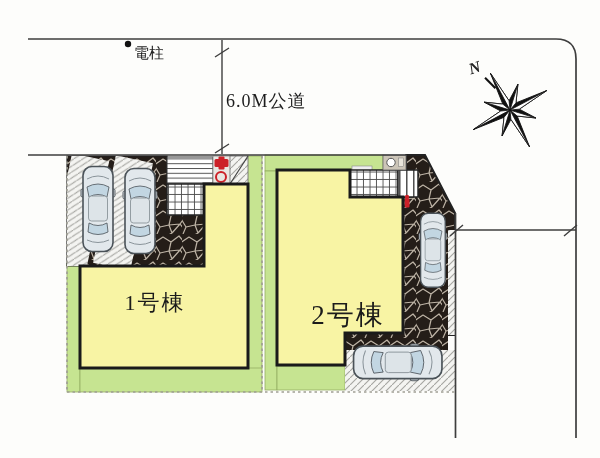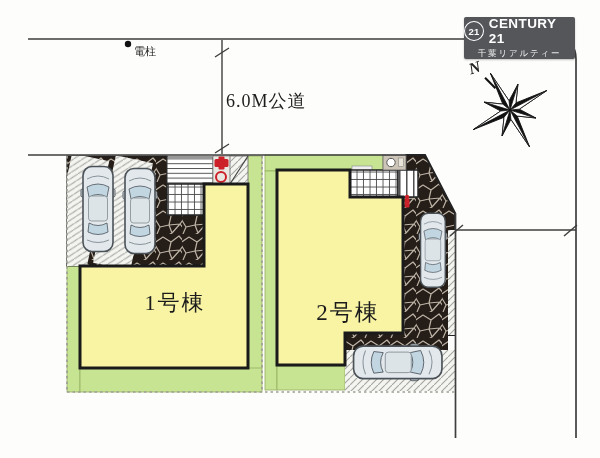--- a/index.html
+++ b/index.html
@@ -5,27 +5,27 @@
   html,body{margin:0;padding:0;background:#ffffff;}
   #canvas{
     position:relative;width:600px;height:458px;overflow:hidden;
     background:#fdfdfb;
     font-family:"Liberation Serif","DejaVu Serif",serif;
   }
   .abs{position:absolute;}
   svg{display:block;}
   
   .jp-label{color:#1c1c1c;white-space:nowrap;}
-  #pole-label{left:134px;top:44px;font-size:11px;}
+  #pole-label{left:134px;top:44px;font-size:15px;}
   #top-road-label{left:226px;top:89px;font-size:18px;letter-spacing:1px;}
   #right-road-label{left:486px;top:230px;width:36px;text-align:center;font-size:20px;line-height:27px;}
   #right-road-label span{display:block;}
   .bldg-label{text-align:center;font-size:22px;letter-spacing:2px;color:#1b1b1b;}
-  #bldg1-label{left:122px;top:288px;width:106px;}
-  #bldg2-label{left:294px;top:297px;width:108px;font-size:23px;}
+  #bldg1-label{left:102px;top:288px;width:106px;}
+  #bldg2-label{left:294px;top:297px;width:108px;font-size:27px;}
   #north-label{left:469px;top:59px;font-size:16px;font-weight:bold;font-style:italic;transform:rotate(-18deg);color:#222;}
   
   #c21-logo{
     left:464px;top:17px;width:111px;height:42px;background:var(--logo_bg);
     border-radius:2px;color:#fff;box-shadow:0 1px 2px rgba(0,0,0,.25);
     display:flex;flex-direction:column;justify-content:center;align-items:center;
     font-family:"Liberation Sans","DejaVu Sans",sans-serif;
   }
   #c21-row{display:flex;align-items:center;gap:5px;}
   #c21-badge{
@@ -161,21 +161,14 @@
     </g>
     <path d="M26,21 L36,31" stroke="#111" stroke-width="2"></path>
   </svg>
   <div class="abs jp-label" id="north-label">N</div>
 
   <div class="abs jp-label" id="pole-label">電柱</div>
   <div class="abs jp-label" id="top-road-label">6.0M公道</div>
   <div class="abs jp-label bldg-label" id="bldg1-label">1号棟</div>
   <div class="abs jp-label bldg-label" id="bldg2-label">2号棟</div>
 
-  <div class="abs" id="c21-logo">
-    <div id="c21-row">
-      <div id="c21-badge">21</div>
-      <div id="c21-brand">CENTURY 21</div>
-    </div>
-    <div id="c21-sub">千葉リアルティー</div>
-  </div>
 
 </div>
 
 </body></html>

